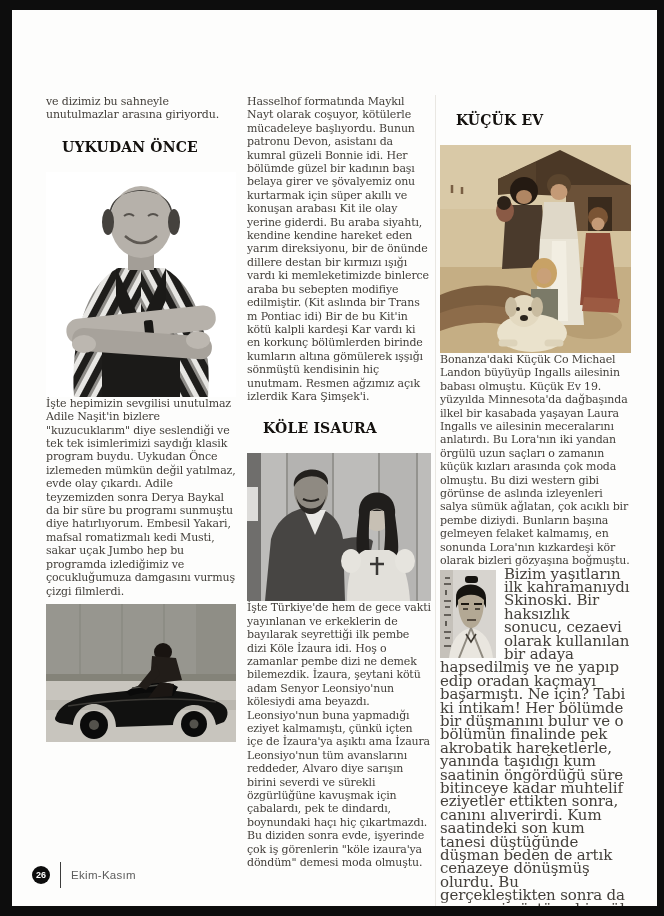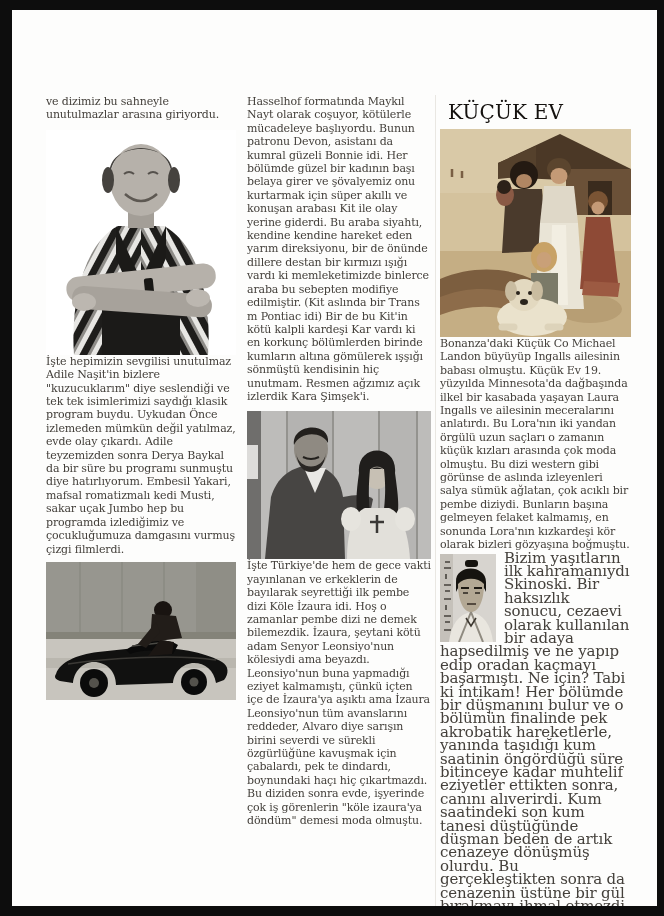--- a/index.html
+++ b/index.html
@@ -15,21 +15,21 @@
   .content{display:flex;align-items:flex-start;padding:85px 0 0 34px;}
   .col{flex:none;}
   .col1{width:190px;}
   .col2{width:184px;margin-left:11px;}
   .col3{width:191px;margin-left:4px;border-left:1px solid #e9e7e2;padding-left:4px;}
   p.body{
     margin:0;font-size:11px;line-height:13.4px;letter-spacing:-0.15px;
     color:#44403b;text-align:left;
   }
   h2.head{
-    margin:8px;font-size:20px;line-height:18px;font-weight:normal;
+    margin:16px;font-size:14px;line-height:18px;font-weight:bold;
     color:#14110e;letter-spacing:0.2px;
   }.mt6{margin-top:6px}.mt8{margin-top:8px}
   .mt10{margin-top:10px}
   .photo{display:block;line-height:0;}
   .photo svg{display:block;}
   .ski-para{margin-top:0;font-size:15px;line-height:13.4px;letter-spacing:-0.15px;color:#44403b;}
   .ski-photo{float:left;width:56px;height:88px;margin:2px 8px 2px 0;line-height:0;}
   .footer{
     position:absolute;left:20px;bottom:18px;
     display:flex;align-items:center;
@@ -44,20 +44,21 @@
 </style>
 </head>
 <body>
 
 <div class="sheet">
   <div class="content">
 
     <div class="col col1">
       <p class="body">ve dizimiz bu sahneyle unutulmazlar arasına giriyordu.</p>
 
+      <h2 class="head mt8">UYKUDAN ÖNCE</h2>
 
       <span class="photo mt8" role="img" aria-label="Adile Naşit gülümsüyor, çizgili bluz, kollar kavuşturulmuş (siyah-beyaz fotoğraf)">
         <svg width="190" height="225" viewBox="0 0 190 225" xmlns="http://www.w3.org/2000/svg">
           <defs>
             <pattern id="stA" width="15" height="15" patternUnits="userSpaceOnUse" patternTransform="rotate(28)">
               <rect width="15" height="15" fill="#e7e6e3"></rect>
               <rect width="7" height="15" fill="#1e1d1b"></rect>
               <rect x="7" width="3" height="15" fill="#8e8c88"></rect>
             </pattern>
             <pattern id="stB" width="15" height="15" patternUnits="userSpaceOnUse" patternTransform="rotate(-28)">
@@ -111,20 +112,21 @@
           <path d="M110 60 L92 82 L100 86 L114 70 Z" fill="#221d19"></path>
           <path d="M114 78 L102 94 L126 92 L128 80 Z" fill="#1b1613"></path>
         </svg>
       </span>
 
     </div>
 
     <div class="col col2">
       <p class="body">Hasselhof formatında Maykıl Nayt olarak coşuyor, kötülerle mücadeleye başlıyordu. Bunun patronu Devon, asistanı da kumral güzeli Bonnie idi. Her bölümde güzel bir kadının başı belaya girer ve şövalyemiz onu kurtarmak için süper akıllı ve konuşan arabası Kit ile olay yerine giderdi. Bu araba siyahtı, kendine kendine hareket eden yarım direksiyonu, bir de önünde dillere destan bir kırmızı ışığı vardı ki memleketimizde binlerce araba bu sebepten modifiye edilmiştir. (Kit aslında bir Trans m Pontiac idi) Bir de bu Kit'in kötü kalpli kardeşi Kar vardı ki en korkunç bölümlerden birinde kumların altına gömülerek ışşığı sönmüştü kendisinin hiç unutmam. Resmen ağzımız açık izlerdik Kara Şimşek'i.</p>
 
+      <h2 class="head mt6">KÖLE ISAURA</h2>
 
       <span class="photo mt8" role="img" aria-label="Senyor Leonsiyo ve İzaura, ahşap duvar önünde (siyah-beyaz sahne)">
         <svg width="184" height="148" viewBox="0 0 184 148" xmlns="http://www.w3.org/2000/svg">
           <rect width="184" height="148" fill="#bdbcba"></rect>
           <rect x="40" width="46" height="148" fill="#b4b3b1"></rect>
           <rect x="132" width="38" height="148" fill="#b6b5b3"></rect>
           <path d="M40 0 V148 M86 0 V148 M132 0 V148 M170 0 V148" stroke="#94938f" stroke-width="2"></path>
           <rect width="14" height="148" fill="#6f6e6c"></rect>
           <rect y="34" width="11" height="34" fill="#dddcda"></rect>
           <path d="M18 148 L24 86 C30 66 44 57 58 55 L76 57 C88 62 94 72 96 86 L98 148 Z" fill="#474543"></path>
@@ -211,13 +213,18 @@
             <path d="M31 58 L19 88 M31 58 L43 88" stroke="#8f8a80" stroke-width="2"></path>
             <path d="M26 64 L31 72 L36 64" stroke="#3a352e" stroke-width="1.5" fill="none"></path>
           </svg>
         </span>
         <span>Bizim yaşıtların ilk kahramanıydı Skinoski. Bir haksızlık sonucu, cezaevi olarak kullanılan bir adaya hapsedilmiş ve ne yapıp edip oradan kaçmayı başarmıştı. Ne için? Tabi ki intikam! Her bölümde bir düşmanını bulur ve o bölümün finalinde pek akrobatik hareketlerle, yanında taşıdığı kum saatinin öngördüğü süre bitinceye kadar muhtelif eziyetler ettikten sonra, canını alıverirdi. Kum saatindeki son kum tanesi düştüğünde düşman beden de artık cenazeye dönüşmüş olurdu. Bu gerçekleştikten sonra da cenazenin üstüne bir gül bırakmayı ihmal etmezdi.</span>
       </div>
     </div>
 
   </div>
 
+  <div class="footer">
+    <div class="page-badge">26</div>
+    <div class="footer-divider"></div>
+    <div class="issue">Ekim-Kasım</div>
+  </div>
 </div>
 
 </body></html>

